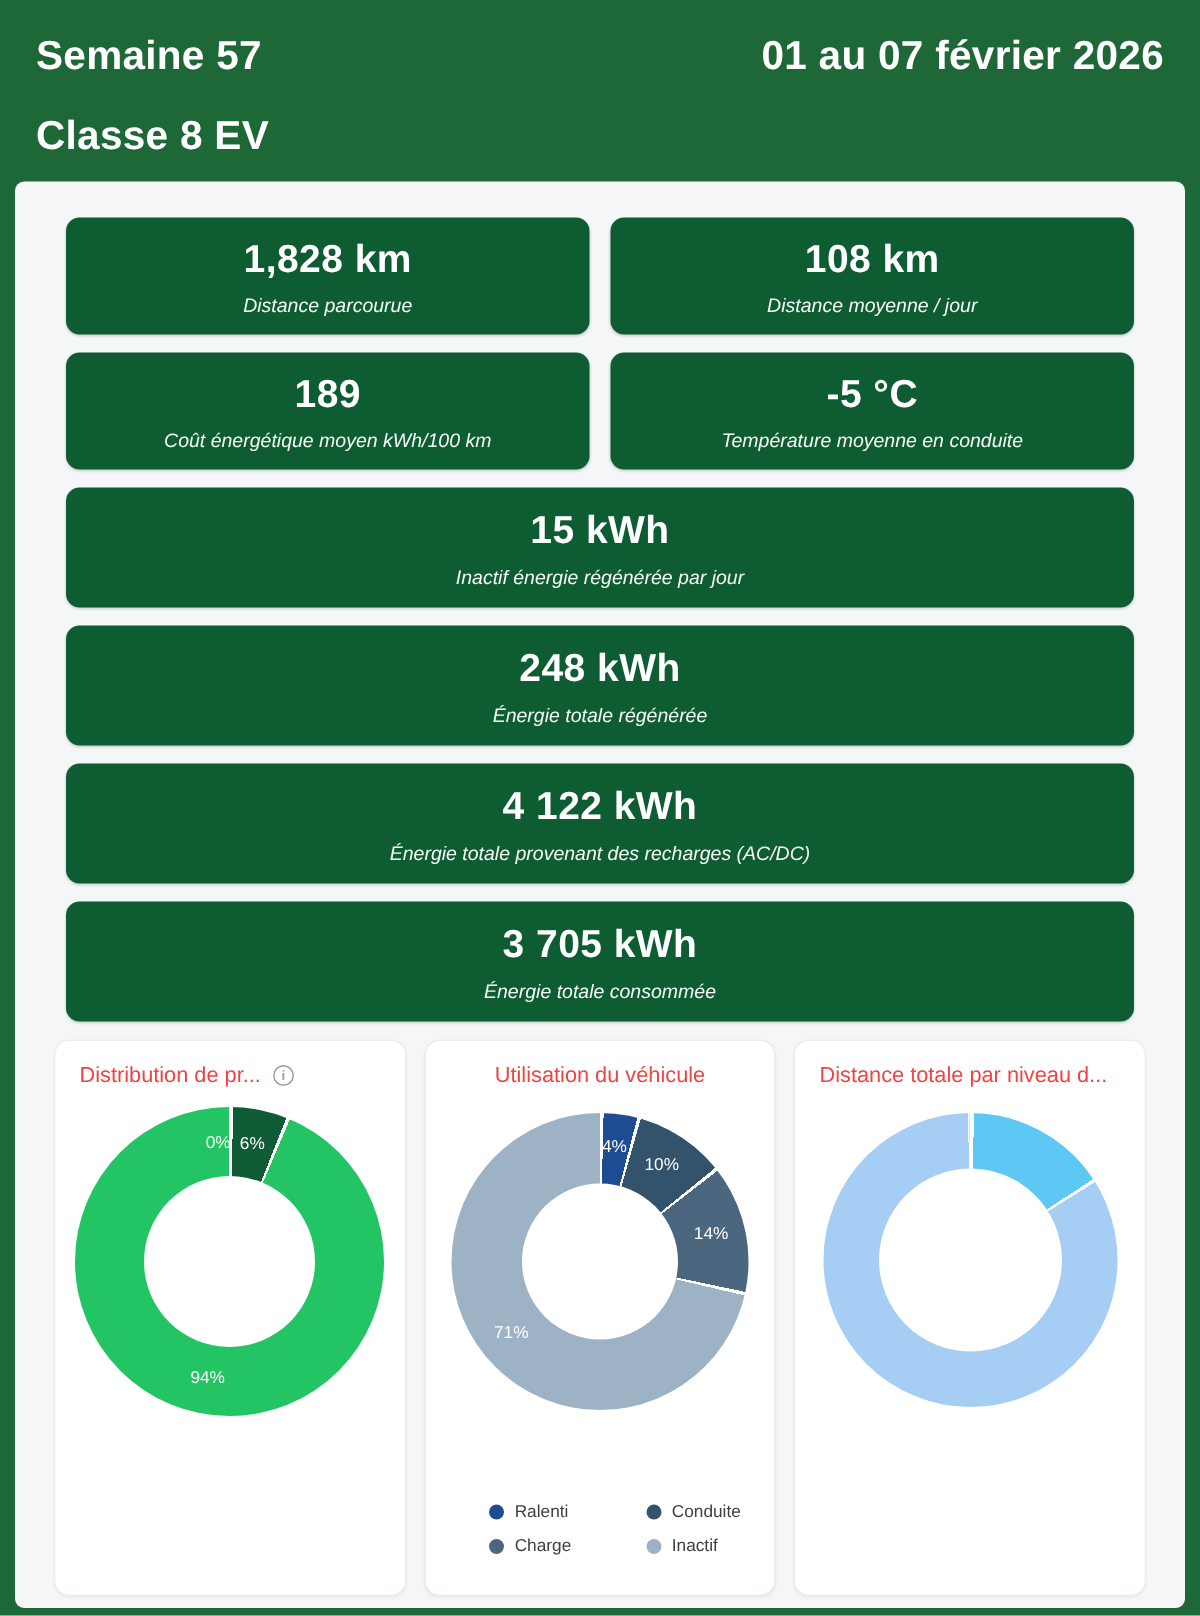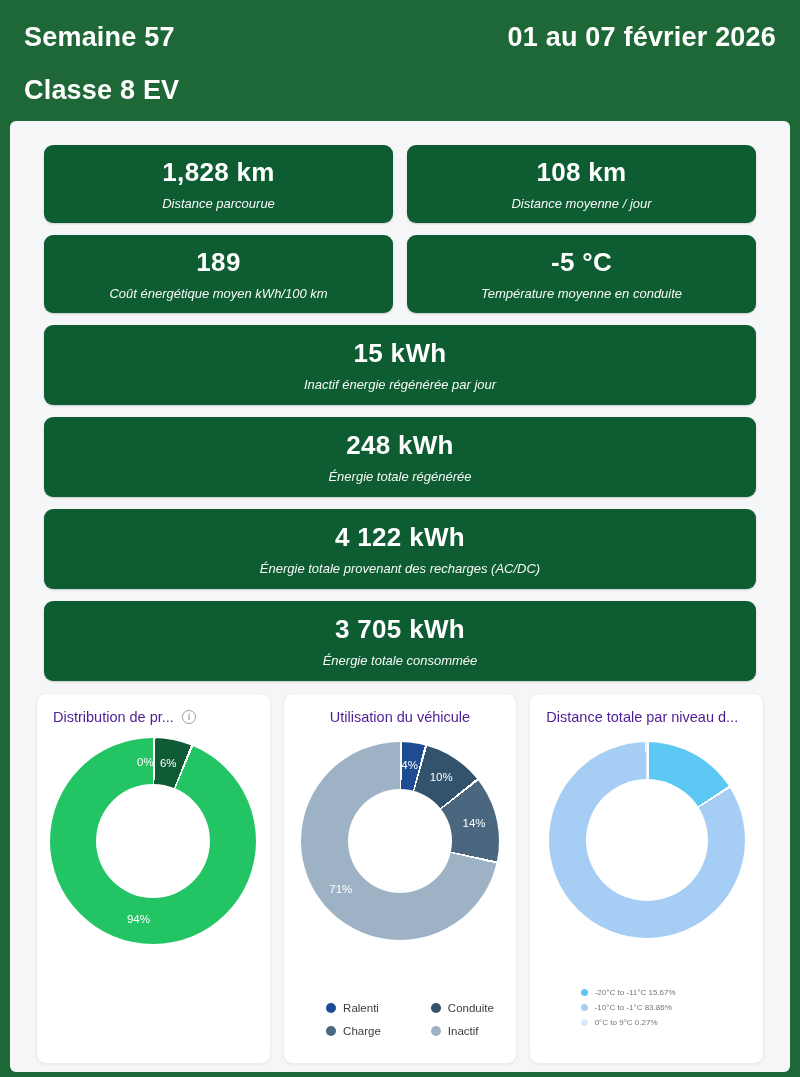--- a/index.html
+++ b/index.html
@@ -43,21 +43,21 @@
     background: var(--card_bg, #FFFFFF);
     border: 1px solid #ECEDEE;
     border-radius: 10px;
     height: 371px;
     padding: 14px 12px 0 12px;
     display: flex; flex-direction: column;
     box-shadow: 0 1px 2px rgba(0,0,0,.05);
   }
   .chart-title-row { display: flex; align-items: center; gap: 8px; padding: 0 4px; min-height: 18px; }
   .chart-card.centered .chart-title-row { justify-content: center; }
-  .chart-title { font-size: 14.5px; font-weight: 500; color: #4c1d95; white-space: nowrap; overflow: hidden; }
+  .chart-title { font-size: 14.5px; font-weight: 500; color: #ef4444; white-space: nowrap; overflow: hidden; }
   .info-icon {
     width: 14px; height: 14px; flex: none;
     border: 1.4px solid #9AA0A6; border-radius: 50%;
     color: #9AA0A6; font-size: 9px; font-weight: 700; font-style: normal;
     display: flex; align-items: center; justify-content: center;
     cursor: pointer;
   }
   .donut { position: relative; border-radius: 50%; margin: 16px auto 0 auto; }
   .chart-card:nth-child(1) .donut { width: 206px; height: 206px; --hole: 114px; margin-top: 12px; }
   .chart-card:nth-child(2) .donut { width: 198px; height: 198px; --hole: 104px; }
@@ -178,30 +178,16 @@
         </ul>
     </section>
 
     <section class="chart-card">
       <div class="chart-title-row">
         <h3 class="chart-title">Distance totale par niveau d...</h3>
       </div>
       <div class="donut" style="background: conic-gradient(rgb(255, 255, 255) 0deg, rgb(255, 255, 255) 1.4deg, rgb(94, 200, 245) 1.4deg, rgb(94, 200, 245) 56.5251deg, rgb(255, 255, 255) 56.5251deg, rgb(255, 255, 255) 57.9251deg, rgb(166, 205, 243) 57.9251deg, rgb(166, 205, 243) 359.026deg, rgb(255, 255, 255) 359.026deg, rgb(255, 255, 255) 359.513deg, rgb(216, 234, 250) 359.513deg, rgb(216, 234, 250) 360deg);">
         <div class="hole"></div>
       </div>
-      <ul class="legend legend-small">
-          <li>
-            <span class="dot" style="background: rgb(94, 200, 245);"></span>
-            <span>-20°C to -11°C 15.67%</span>
-          </li>
-          <li>
-            <span class="dot" style="background: rgb(166, 205, 243);"></span>
-            <span>-10°C to -1°C 83.86%</span>
-          </li>
-          <li>
-            <span class="dot" style="background: rgb(216, 234, 250);"></span>
-            <span>0°C to 9°C 0.27%</span>
-          </li>
-        </ul>
     </section>
 
   </div>
 </main>
 
 </body></html>

